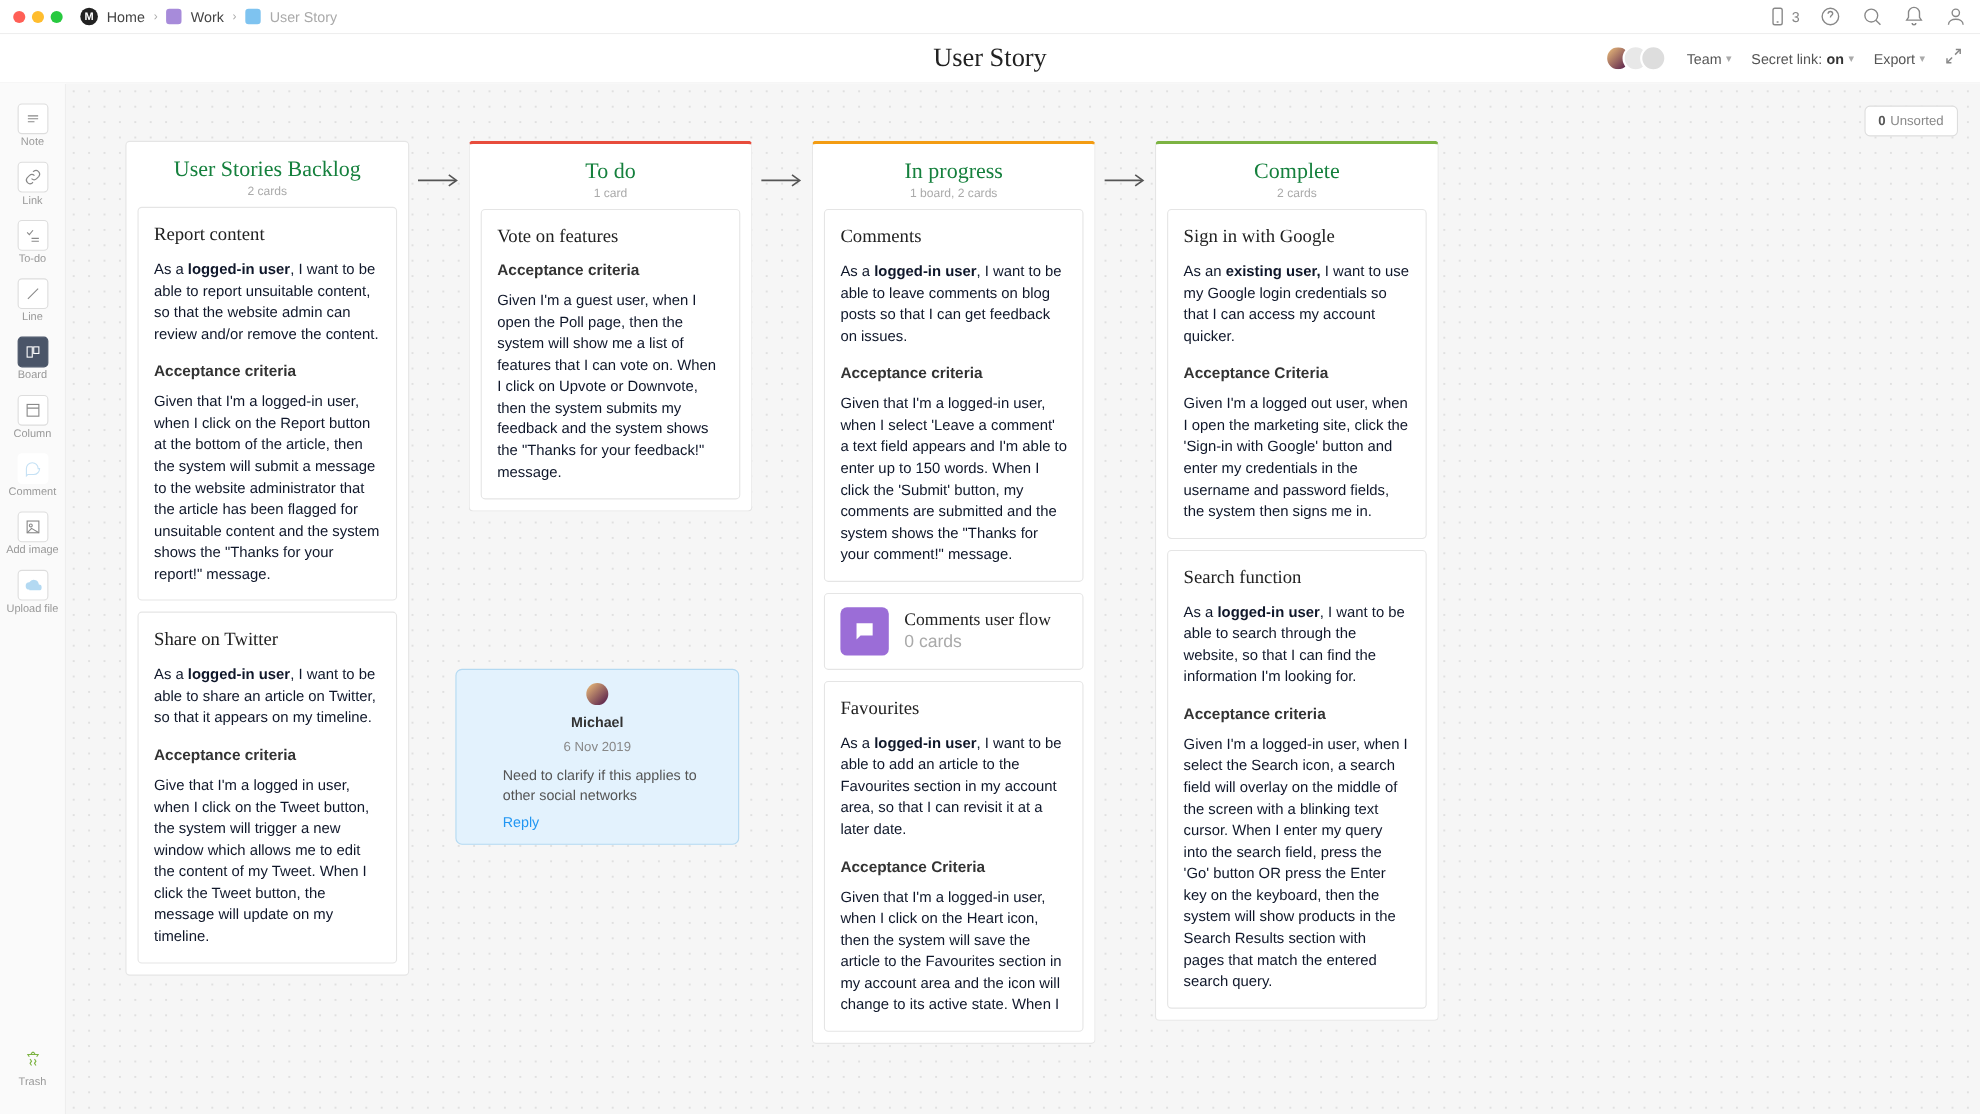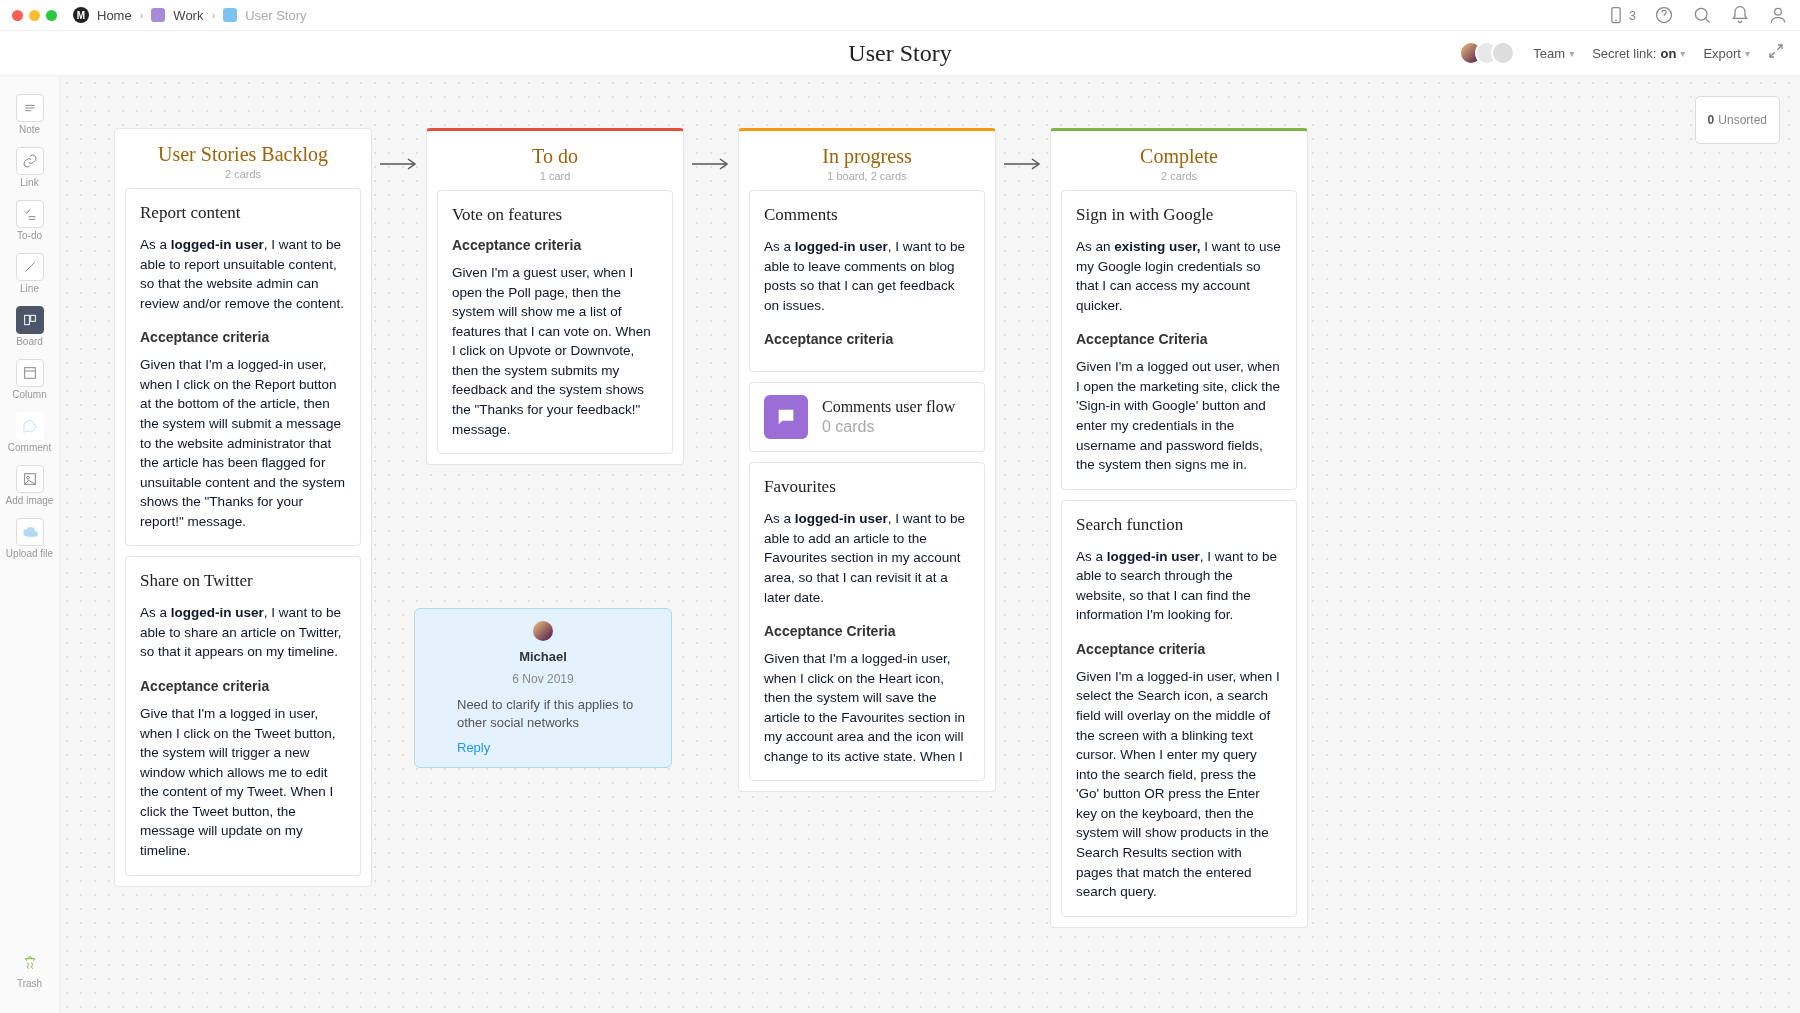--- a/index.html
+++ b/index.html
@@ -48,35 +48,35 @@
 .tool-icon.active { background:#4a5568; border-color:#4a5568;}
 .tool-label { font-size:10px; color:#999;}
 .tool-icon svg { width:16px; height:16px; stroke:#888; fill:none; stroke-width:1.5;}
 .tool-icon.active svg { stroke:#fff;}
 .tool-icon.comment svg { stroke:#c5e1f5;}
 .trash-tool { margin-top:auto; margin-bottom:20px;}
 .trash-tool .tool-icon svg { stroke:#7cb342;}
 
 
 .canvas { position:absolute; left:60px; top:76px; right:0; bottom:0; background:#f6f6f6; background-image: radial-gradient(#e0e0e0 1px, transparent 1px); background-size: 14px 14px; overflow:auto;}
-.unsorted-badge { position:absolute; top:20px; right:20px; border:1px solid #ddd; background:#fff; border-radius:5px; padding:16px 12px; font-size:12px; color:#888;}
+.unsorted-badge { position:absolute; top:20px; right:20px; border:1px solid #ddd; background:#fff; border-radius:5px; padding:6px 12px; font-size:12px; color:#888;}
 .unsorted-badge b { color:#555; margin-right:4px;}
 
 .boards { display:flex; gap:54px; padding:52px 54px; align-items:flex-start;}
 .board-wrap { position:relative;}
 .arrow { position:absolute; top:29px; right:-48px; width:40px; height:2px;}
 .arrow svg { width:40px; height:14px;}
 .arrow svg line, .arrow svg polyline { stroke:#555; stroke-width:1.5; fill:none;}
 
 .board { width:258px; background:#fff; border:1px solid #e5e5e5; border-radius:4px; }
 .board.accent-red { border-top:3px solid #e74c3c;}
 .board.accent-orange { border-top:3px solid #f39c12;}
 .board.accent-green { border-top:3px solid #7cb342;}
 .board-header { text-align:center; padding:14px 10px 8px;}
-.board-title { font-family: Georgia, serif; font-size:20px; color:#a16207;}
+.board-title { font-family: Georgia, serif; font-size:20px; color:#15803d;}
 .board-sub { font-size:11px; color:#aaa; margin-top:2px;}
 .board-body { padding:0 10px 10px; display:flex; flex-direction:column; gap:10px;}
 
 .card { background:#fff; border:1px solid #e5e5e5; border-radius:4px; padding:14px 14px;}
 .card h3 { font-family: Georgia, serif; font-size:17px; color:#222; font-weight:normal; margin-bottom:12px;}
 .card p { font-size:13.5px; line-height:1.45; color:#0f172a; margin-bottom:16px;}
 .card p:last-child { margin-bottom:0;}
 .card .ac-title { font-size:14px; font-weight:600; color:#333; margin-bottom:10px;}
 
 .flow-card { display:flex; align-items:center; gap:14px; padding:12px 14px;}
@@ -340,20 +340,21 @@
         <div class="board accent-orange">
           <div class="board-header">
             <div class="board-title">In progress</div>
             <div class="board-sub">1 board, 2 cards</div>
           </div>
           <div class="board-body">
             <div class="card">
               <h3>Comments</h3>
               <p>As a <b>logged-in user</b>, I want to be able to leave comments on blog posts so that I can get feedback on issues.</p>
               <div class="ac-title">Acceptance criteria</div>
+              <p>Given that I'm a logged-in user, when I select 'Leave a comment' a text field appears and I'm able to enter up to 150 words. When I click the 'Submit' button, my comments are submitted and the system shows the "Thanks for your comment!" message.</p>
             </div>
             <div class="card flow-card">
               <div class="flow-icon">
                 <svg viewBox="0 0 24 24">
                   <path d="M4 4h16v12H8l-4 4V4z"></path>
                   <line x1="8" y1="9" x2="16" y2="9" stroke="#fff" stroke-width="1.5"></line>
                   <line x1="8" y1="12" x2="14" y2="12" stroke="#fff" stroke-width="1.5"></line>
                 </svg>
               </div>
               <div class="flow-meta">

